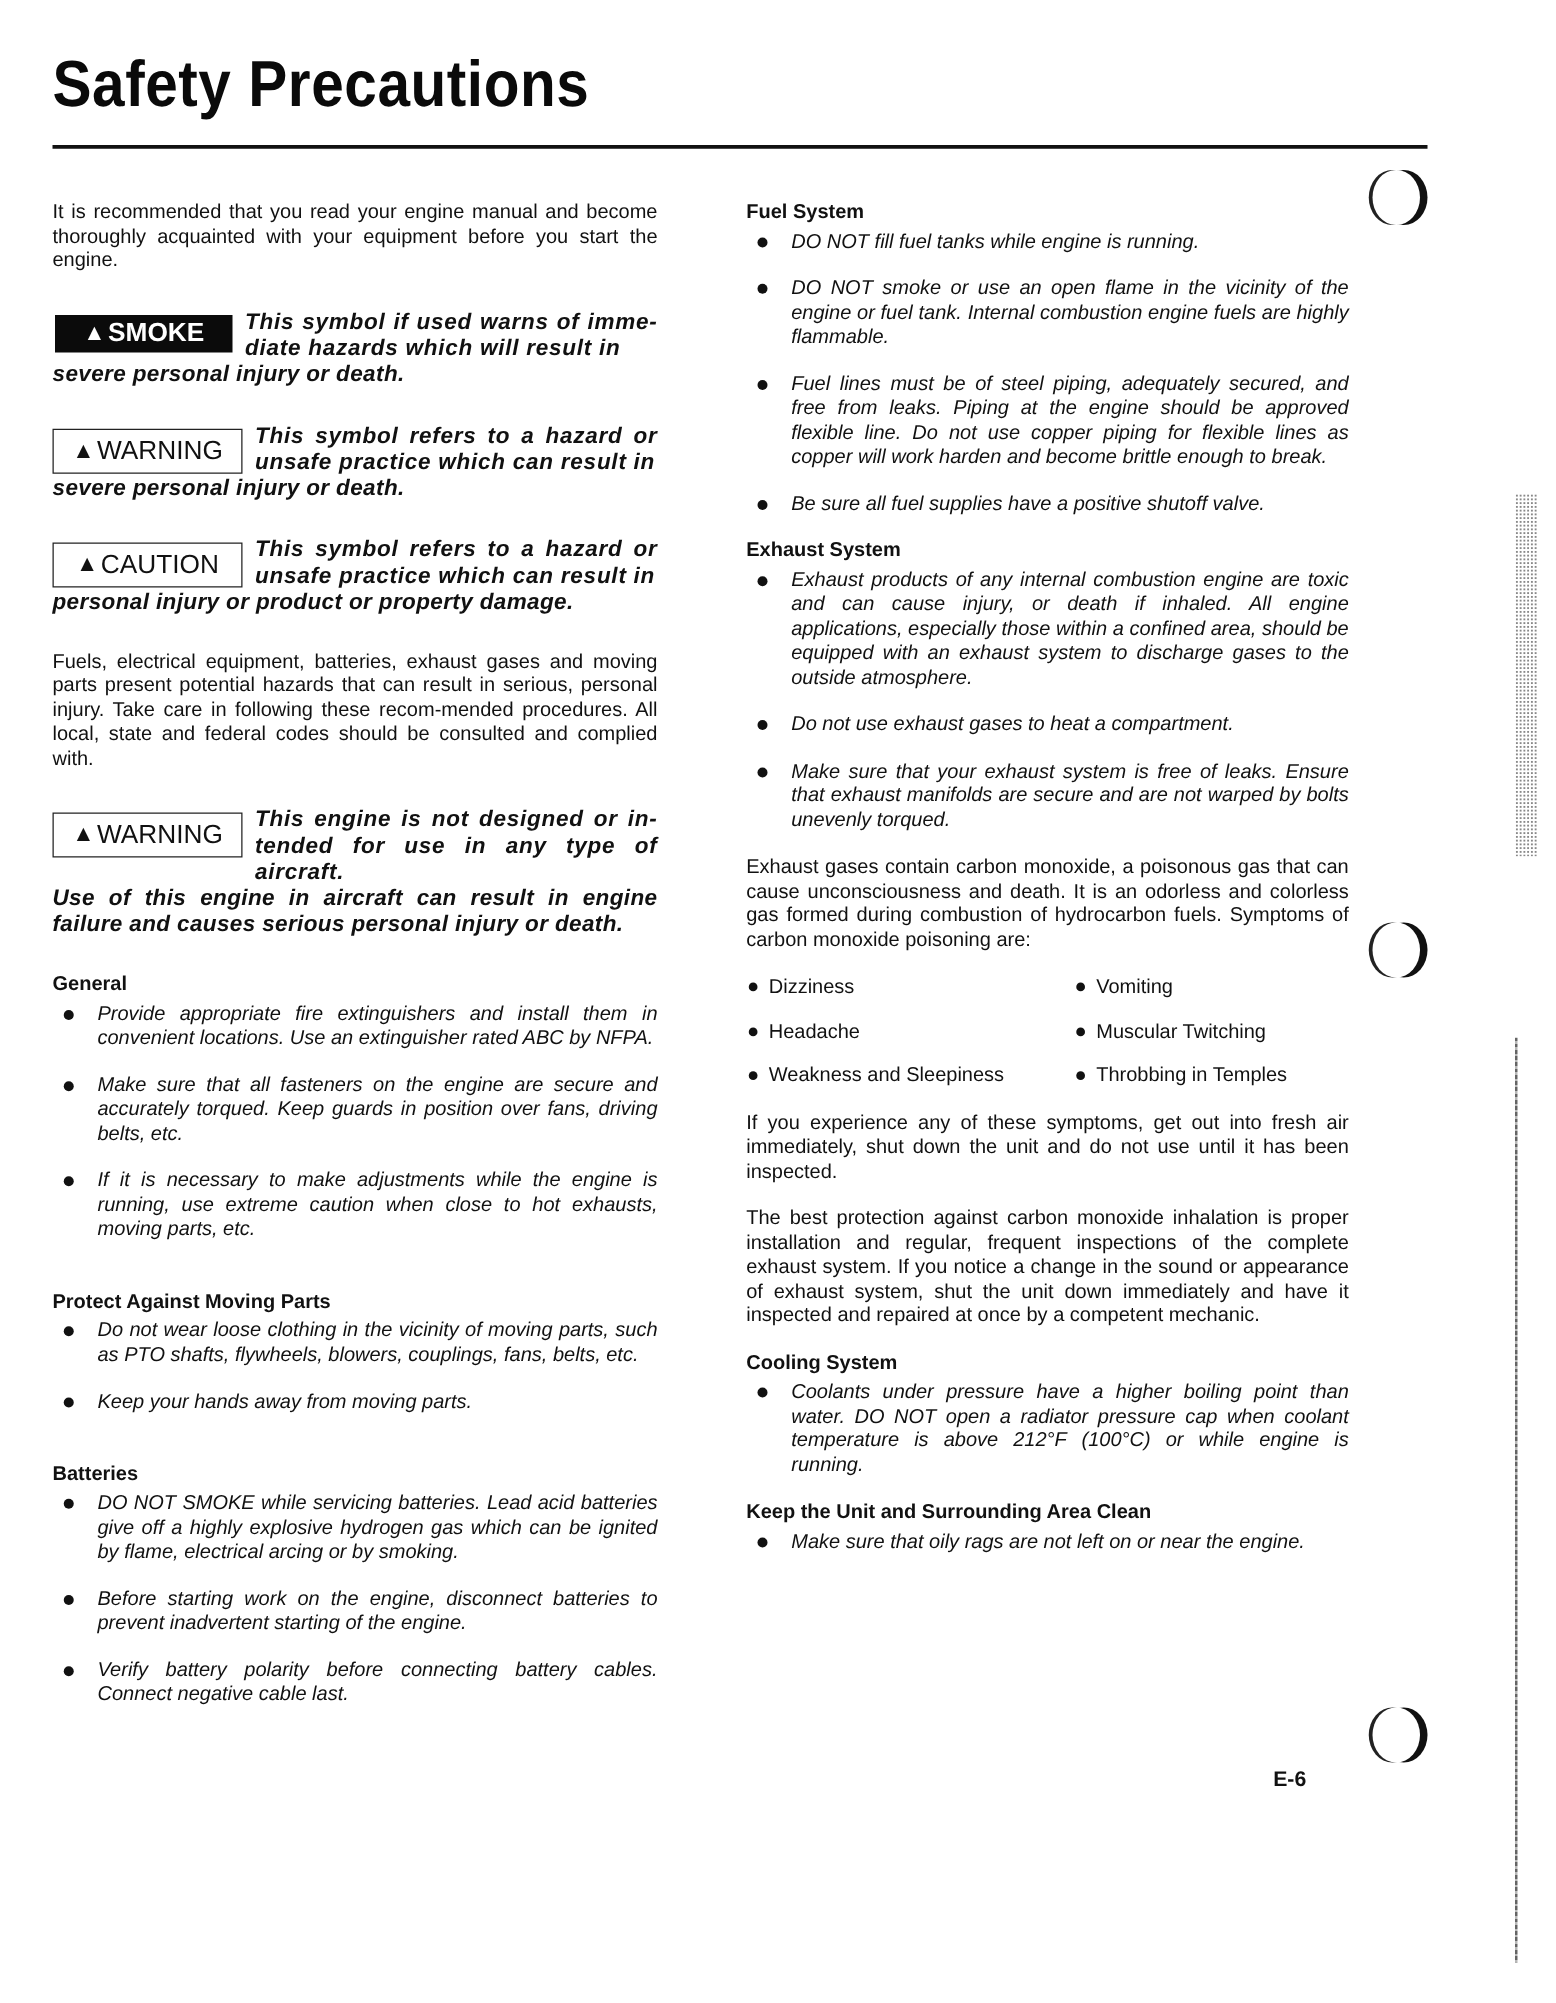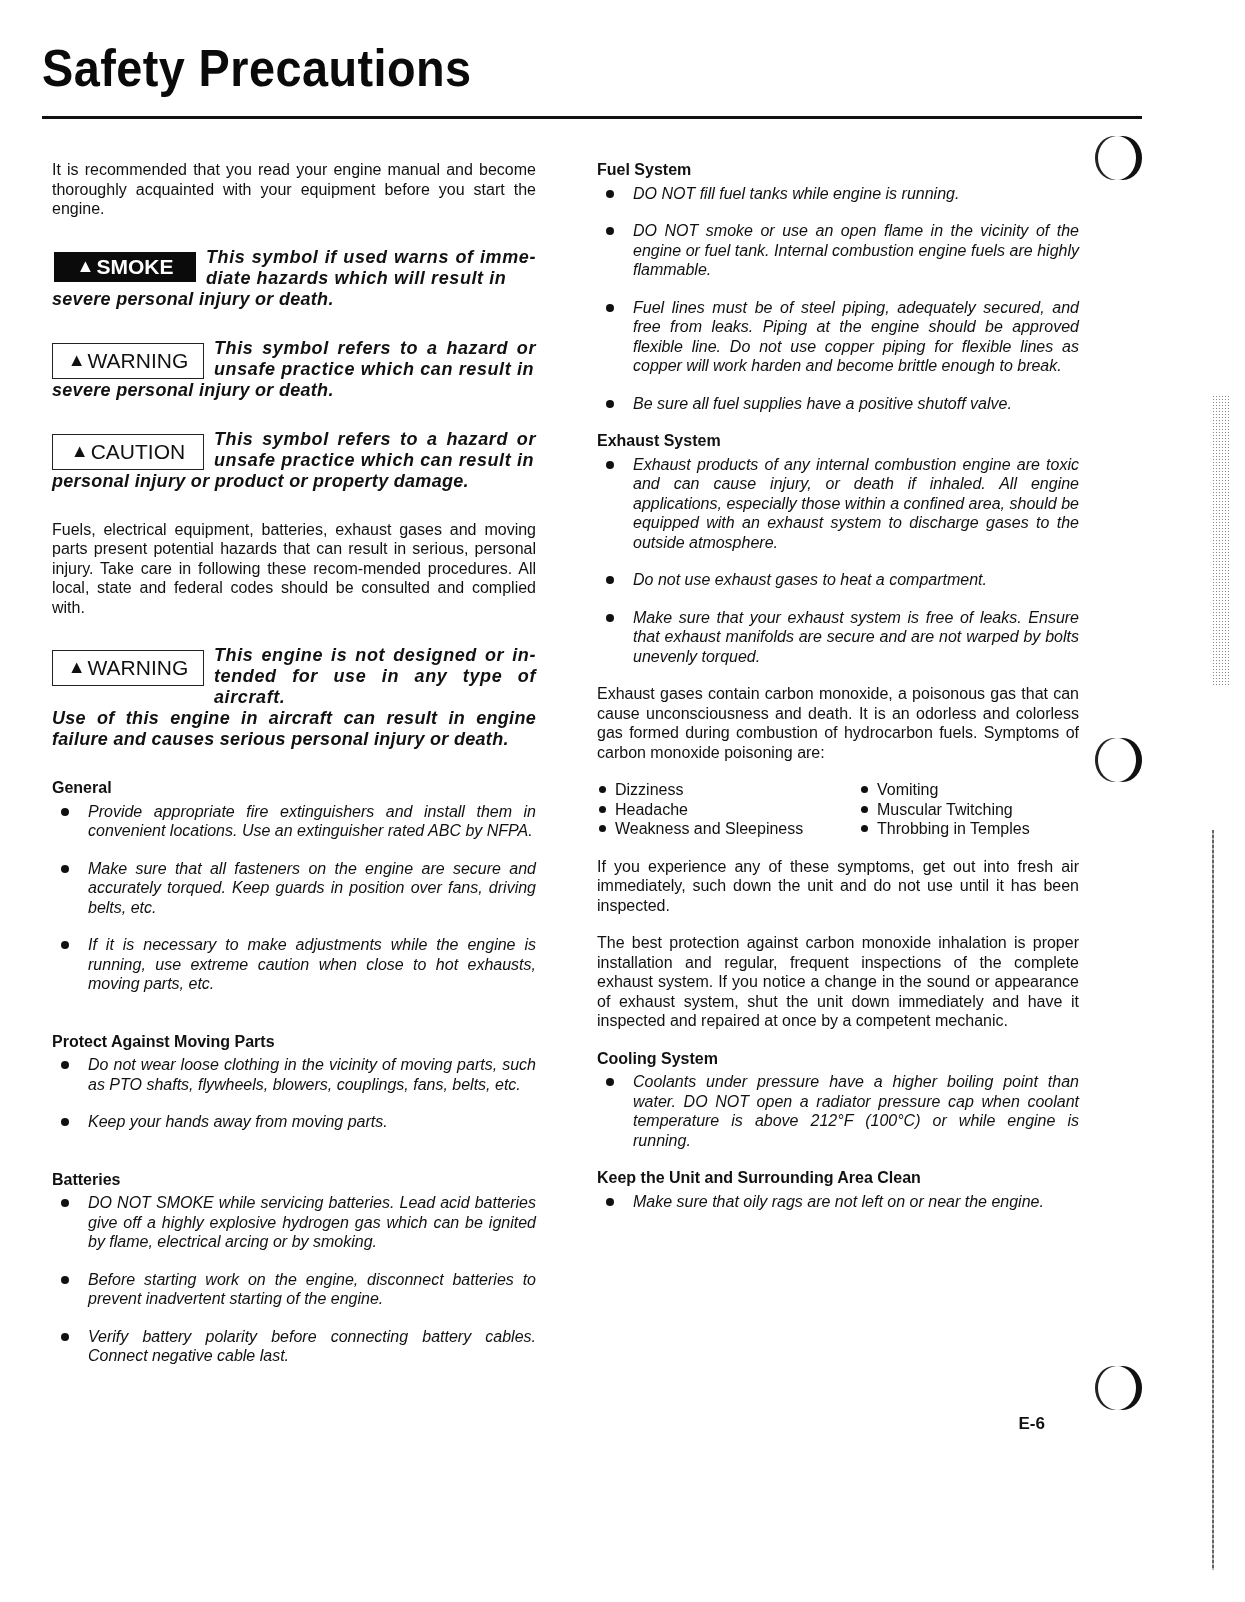--- a/index.html
+++ b/index.html
@@ -10,21 +10,21 @@
   .title {
     position: absolute; left: 42px; top: 38px;
     font-family: "Liberation Sans", sans-serif; font-weight: bold;
     font-size: 52px; letter-spacing: 0.5px; transform: scaleX(0.9); transform-origin: left;
     color: #0a0a0a;
   }
   .title-rule {
     position: absolute; left: 42px; top: 116px; width: 1100px; height: 3px; background: #111;
   }
   .col { position: absolute; top: 160px; font-size: 16px; line-height: 19.5px; }
-  .col-left { left: 52px; width: 484px; }
+  .col-left { left: 42px; width: 484px; }
   .col-right { left: 586px; width: 482px; margin-left: 11px; }
   p.body { margin: 0; text-align: justify; }
   .gap-s { height: 20px; }
   .gap-m { height: 28px; }
 
   .notice { position: relative; margin: 0; }
   .notice-row { display: flex; align-items: flex-start; }
   .badge {
     flex: 0 0 auto; width: 150px; height: 34px; margin-top: 5px; margin-right: 10px;
     display: flex; align-items: center; justify-content: center;
@@ -42,21 +42,21 @@
     text-align: justify; letter-spacing: 0.3px;
   }
 
   h3.sec { margin: 0 0 4px 0; font-size: 16px; font-weight: bold; }
   ul.bul { list-style: none; margin: 0; padding: 0; font-style: italic; }
   ul.bul li { position: relative; padding-left: 36px; text-align: justify; margin-bottom: 18px; }
   ul.bul li::before {
     content: ""; position: absolute; left: 9px; top: 6px; width: 8px; height: 8px;
     border-radius: 50%; background: #111;
   }
-  .sym-grid { display: grid; grid-template-columns: 262px 220px; row-gap: 0; }
+  .sym-grid { display: grid; grid-template-columns: 262px 220px; row-gap: 16px; }
   .sym { position: relative; padding-left: 18px; }
   .sym::before {
     content: ""; position: absolute; left: 2px; top: 6px; width: 7px; height: 7px;
     border-radius: 50%; background: #111;
   }
   .page-num {
     position: absolute; right: 200px; top: 1414px; font-weight: bold; font-size: 17px;
   }
   .hole {
     position: absolute; width: 38px; height: 44px; border-radius: 50%;
@@ -176,21 +176,21 @@
   <div style="height:18px"></div>
   <div class="sym-grid">
     <div class="sym">Dizziness</div>
     <div class="sym">Vomiting</div>
     <div class="sym">Headache</div>
     <div class="sym">Muscular Twitching</div>
     <div class="sym">Weakness and Sleepiness</div>
     <div class="sym">Throbbing in Temples</div>
   </div>
   <div style="height:18px"></div>
-  <p class="body">If you experience any of these symptoms, get out into fresh air immediately, such down the unit and do not use until it has been inspected.</p>
+  <p class="body">If you experience any of these symptoms, get out into fresh air immediately, shut down the unit and do not use until it has been inspected.</p>
   <div style="height:18px"></div>
   <p class="body">The best protection against carbon monoxide inhalation is proper installation and regular, frequent inspections of the complete exhaust system. If you notice a change in the sound or appearance of exhaust system, shut the unit down immediately and have it inspected and repaired at once by a competent mechanic.</p>
   <div style="height:18px"></div>
 
   <h3 class="sec">Cooling System</h3>
   <ul class="bul">
     <li>Coolants under pressure have a higher boiling point than water. DO NOT open a radiator pressure cap when coolant temperature is above 212°F (100°C) or while engine is running.</li>
   </ul>
 
   <h3 class="sec">Keep the Unit and Surrounding Area Clean</h3>

